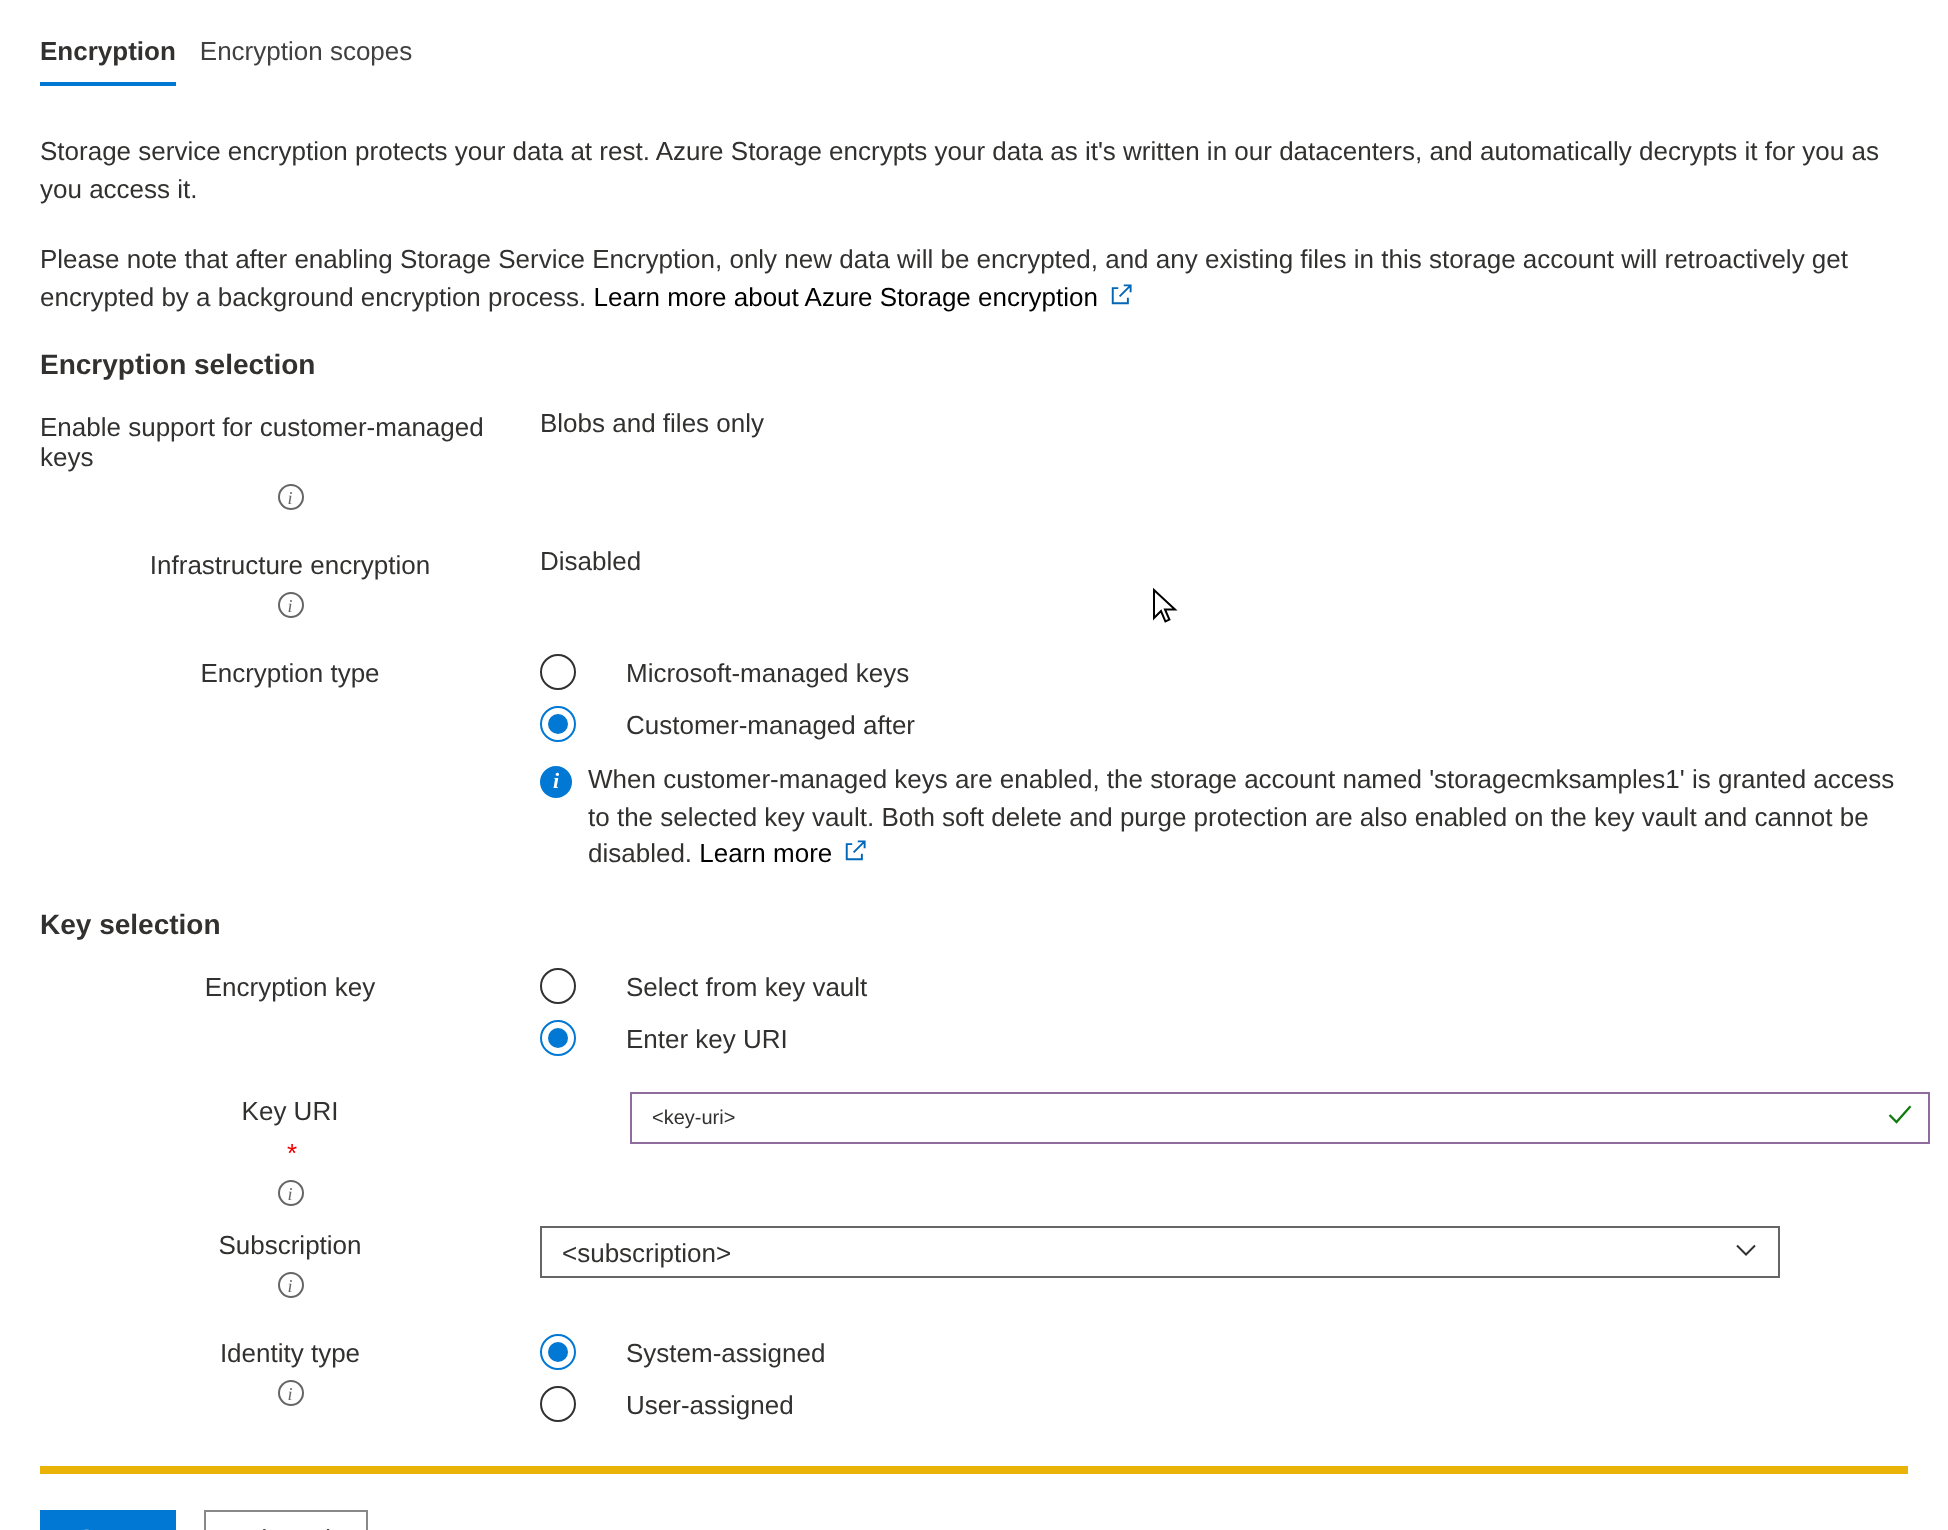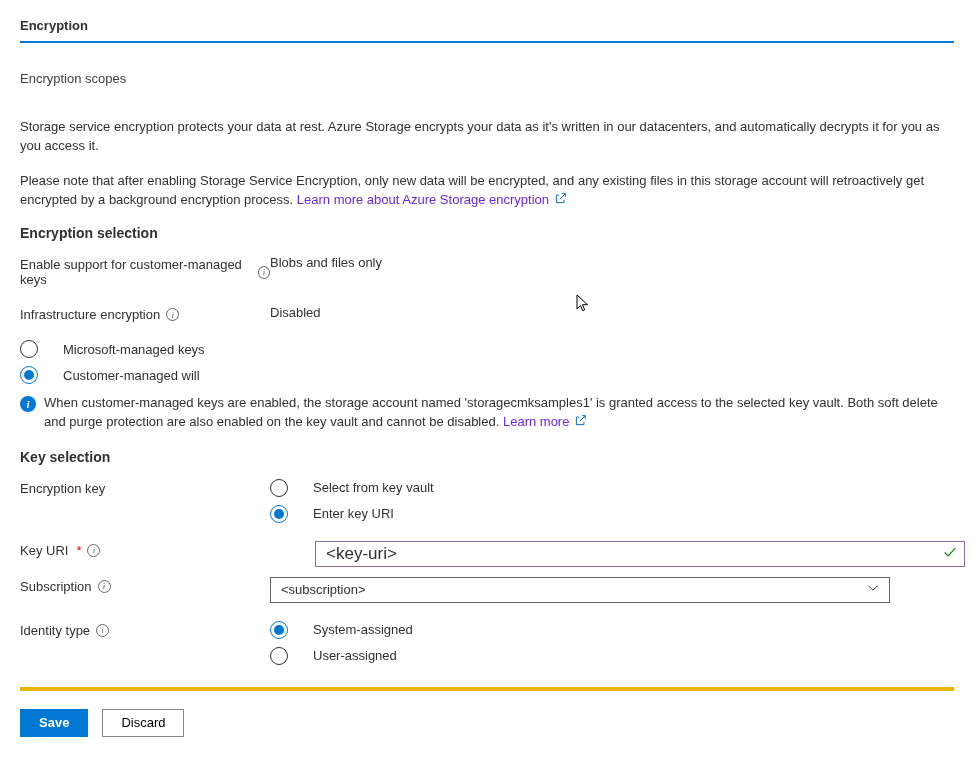--- a/index.html
+++ b/index.html
@@ -7,42 +7,41 @@
       margin: 0;
       padding: 0 20px 20px 20px;
       font-family: "Segoe UI", -apple-system, BlinkMacSystemFont, sans-serif;
       font-size: 13px;
       color: #323130;
       background: #fff;
       width: 974px;
     }
     .tabs {
       display: flex;
-      gap: 28px;
+      gap: 12px;
       padding-top: 18px;
       border-bottom: none;
-      flex-direction: column;
     }
     .tab {
       padding-bottom: 8px;
       cursor: pointer;
       color: #404040;
     }
     .tab.active {
       color: #323130;
       font-weight: 600;
       border-bottom: 2px solid #0078d4;
     }
     .intro {
       margin-top: 24px;
       line-height: 1.45;
     }
     .intro p { margin: 0 0 16px 0; }
     .link {
-      color: #6d28d9;
+      color: #000000;
       text-decoration: none;
       cursor: pointer;
     }
     .ext-icon {
       font-size: 11px;
       margin-left: 2px;
     }
     .section-title {
       font-weight: 600;
       font-size: 14px;
@@ -54,20 +53,21 @@
       margin-bottom: 18px;
     }
     .form-row.tight { margin-bottom: 10px; gap: 45px; }
     .label-col {
       width: 250px;
       flex-shrink: 0;
       padding-top: 2px;
       display: flex;
       align-items: center;
       gap: 6px;
+      flex-direction: column;
     }
     .value-col {
       flex: 1;
     }
     .info-icon {
       display: inline-flex;
       align-items: center;
       justify-content: center;
       width: 13px;
       height: 13px;
@@ -127,21 +127,21 @@
       gap: 8px;
       margin-top: 10px;
       line-height: 1.4;
     }
     .req { color: #e00; margin-left: 2px; }
     .text-input {
       width: 650px;
       height: 26px;
       border: 1px solid #8f6b9e;
       padding: 0 38px 0 10px;
-      font-size: 17px;
+      font-size: 10px;
       font-family: inherit;
       color: #323130;
       outline: none;
     }
     .input-wrap { position: relative; width: 650px; }
     .check-icon {
       position: absolute;
       right: 8px;
       top: 50%;
       transform: translateY(-50%);
@@ -228,29 +228,32 @@
 
 <div class="form-row">
   <div class="label-col">
     <span>Infrastructure encryption</span>
     <span class="info-icon">i</span>
   </div>
   <div class="value-col">Disabled</div>
 </div>
 
 <div class="form-row">
+  <div class="label-col">
+    <span>Encryption type</span>
+  </div>
   <div class="value-col">
     <div class="radio-group">
       <div class="radio-row">
         <span class="radio"></span>
         <span>Microsoft-managed keys</span>
       </div>
       <div class="radio-row">
         <span class="radio checked"></span>
-        <span>Customer-managed will</span>
+        <span>Customer-managed after</span>
       </div>
     </div>
     <div class="note-row">
       <span class="info-bubble">i</span>
       <span>
         <span>When customer-managed keys are enabled, the storage account named 'storagecmksamples1' is granted access to the selected key vault. Both soft delete and purge protection are also enabled on the key vault and cannot be disabled. </span>
         <a class="link">
           <span>Learn more</span>
           <span class="ext-icon">
             <svg width="11" height="11" viewBox="0 0 16 16" fill="none">

